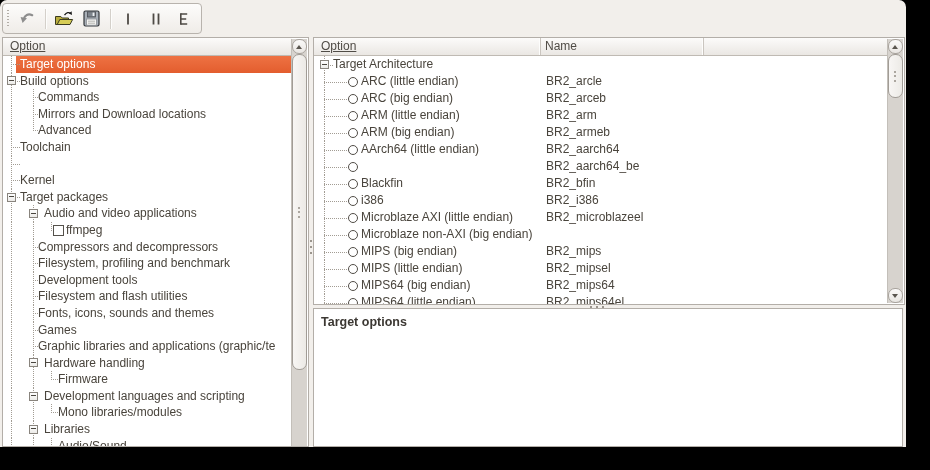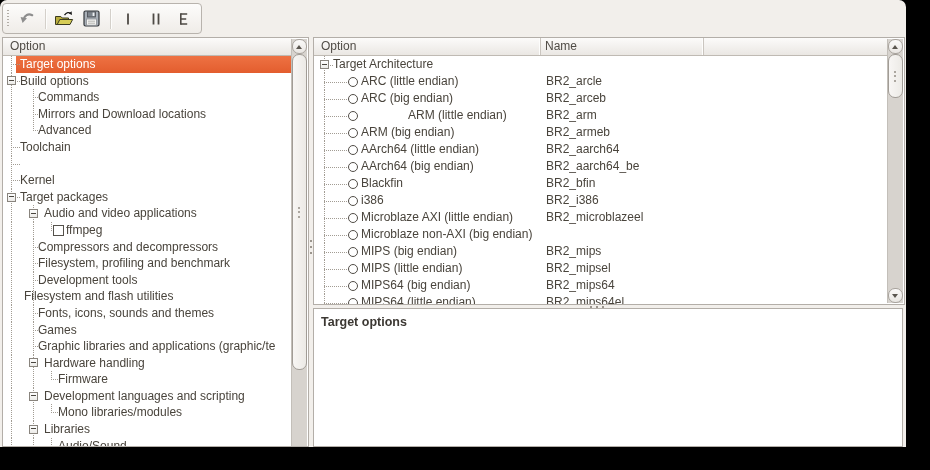--- a/index.html
+++ b/index.html
@@ -20,21 +20,21 @@
 
   
   .panel{position:absolute;background:#fff;border:1px solid #b3aea8;box-sizing:border-box;}
   .left-panel{left:2px;top:37px;width:307px;height:410px;}
   .top-right-panel{left:313px;top:37px;width:592px;height:268px;}
   .bottom-panel{left:313px;top:308px;width:590px;height:139px;}
 
   .phdr{position:absolute;left:0;top:0;right:16px;height:17px;
     background:linear-gradient(#fcfbfa,#eae7e3);border-bottom:1px solid #bfbab3;
     font-size:12px;line-height:17px;color:#504c46;}
-  .phdr .h-opt{position:absolute;left:7px;top:0;}
+  .phdr .h-opt{position:absolute;left:7px;top:0;text-decoration:underline;}
   .phdr .h-name{position:absolute;left:231px;top:0;}
   .hdr-div{position:absolute;top:0;bottom:0;width:1px;background:#cac5bf;box-shadow:-1px 0 0 #fdfdfc;}
 
   .tree{position:absolute;left:1px;top:18px;right:17px;bottom:0;overflow:hidden;}
   .trow{position:relative;width:100%;overflow:hidden;}
   .tl{position:absolute;z-index:1;}
   .tl.v{width:1px;background:repeating-linear-gradient(to bottom,#a29c93 0 1px,transparent 1px 2px);}
   .tl.h{height:1px;background:repeating-linear-gradient(to right,#a29c93 0 1px,transparent 1px 2px);}
   .tlabel{position:absolute;top:0;white-space:nowrap;z-index:2;font-size:12px;color:#49443c;}
   .tname{position:absolute;top:0;white-space:nowrap;z-index:2;font-size:12px;color:#49443c;}
@@ -218,21 +218,21 @@
           <div class="trow" style="height: 16.6px;">
             <i class="tl v" style="left: 7px; top: 0%; height: 100%;"></i>
             <i class="tl v" style="left: 29px; top: 0%; height: 100%;"></i>
             <i class="tl h" style="left: 29px; width: 5px; top: 8px;"></i>
             <span class="tlabel" style="left: 34px; line-height: 16.6px;">Development tools</span>
           </div>
           <div class="trow" style="height: 16.6px;">
             <i class="tl v" style="left: 7px; top: 0%; height: 100%;"></i>
             <i class="tl v" style="left: 29px; top: 0%; height: 100%;"></i>
             <i class="tl h" style="left: 29px; width: 5px; top: 8px;"></i>
-            <span class="tlabel" style="left: 20px; line-height: 16.6px;">Filesystem and flash utilities</span>
+            <span class="tlabel" style="left: 34px; line-height: 16.6px;">Filesystem and flash utilities</span>
           </div>
           <div class="trow" style="height: 16.6px;">
             <i class="tl v" style="left: 7px; top: 0%; height: 100%;"></i>
             <i class="tl v" style="left: 29px; top: 0%; height: 100%;"></i>
             <i class="tl h" style="left: 29px; width: 5px; top: 8px;"></i>
             <span class="tlabel" style="left: 34px; line-height: 16.6px;">Fonts, icons, sounds and themes</span>
           </div>
           <div class="trow" style="height: 16.6px;">
             <i class="tl v" style="left: 7px; top: 0%; height: 100%;"></i>
             <i class="tl v" style="left: 29px; top: 0%; height: 100%;"></i>
@@ -330,21 +330,21 @@
             <i class="tl h" style="left: 9px; width: 23px; top: 9px;"></i>
             <span class="radio" style="left: 33px;"></span>
             <span class="tlabel" style="left: 46px; line-height: 17px;">ARC (big endian)</span>
             <span class="tname" style="left: 231px; line-height: 17px;">BR2_arceb</span>
           </div>
           <div class="trow" style="height: 17px;">
             <i class="tl v" style="left: 9px; top: 0%; height: 100%;"></i>
             <i class="tl v" style="left: 9px; top: 0%; height: 100%;"></i>
             <i class="tl h" style="left: 9px; width: 23px; top: 9px;"></i>
             <span class="radio" style="left: 33px;"></span>
-            <span class="tlabel" style="left: 46px; line-height: 17px; margin-left: 47px;">ARM (little endian)</span>
+            <span class="tlabel" style="left: 46px; line-height: 17px;">ARM (little endian)</span>
             <span class="tname" style="left: 231px; line-height: 17px;">BR2_arm</span>
           </div>
           <div class="trow" style="height: 17px;">
             <i class="tl v" style="left: 9px; top: 0%; height: 100%;"></i>
             <i class="tl v" style="left: 9px; top: 0%; height: 100%;"></i>
             <i class="tl h" style="left: 9px; width: 23px; top: 9px;"></i>
             <span class="radio" style="left: 33px;"></span>
             <span class="tlabel" style="left: 46px; line-height: 17px;">ARM (big endian)</span>
             <span class="tname" style="left: 231px; line-height: 17px;">BR2_armeb</span>
           </div>
@@ -354,21 +354,20 @@
             <i class="tl h" style="left: 9px; width: 23px; top: 9px;"></i>
             <span class="radio" style="left: 33px;"></span>
             <span class="tlabel" style="left: 46px; line-height: 17px;">AArch64 (little endian)</span>
             <span class="tname" style="left: 231px; line-height: 17px;">BR2_aarch64</span>
           </div>
           <div class="trow" style="height: 17px;">
             <i class="tl v" style="left: 9px; top: 0%; height: 100%;"></i>
             <i class="tl v" style="left: 9px; top: 0%; height: 100%;"></i>
             <i class="tl h" style="left: 9px; width: 23px; top: 9px;"></i>
             <span class="radio" style="left: 33px;"></span>
-            <span class="tlabel" style="left: 46px; line-height: 17px;">AArch64 (big endian)</span>
             <span class="tname" style="left: 231px; line-height: 17px;">BR2_aarch64_be</span>
           </div>
           <div class="trow" style="height: 17px;">
             <i class="tl v" style="left: 9px; top: 0%; height: 100%;"></i>
             <i class="tl v" style="left: 9px; top: 0%; height: 100%;"></i>
             <i class="tl h" style="left: 9px; width: 23px; top: 9px;"></i>
             <span class="radio" style="left: 33px;"></span>
             <span class="tlabel" style="left: 46px; line-height: 17px;">Blackfin</span>
             <span class="tname" style="left: 231px; line-height: 17px;">BR2_bfin</span>
           </div>

